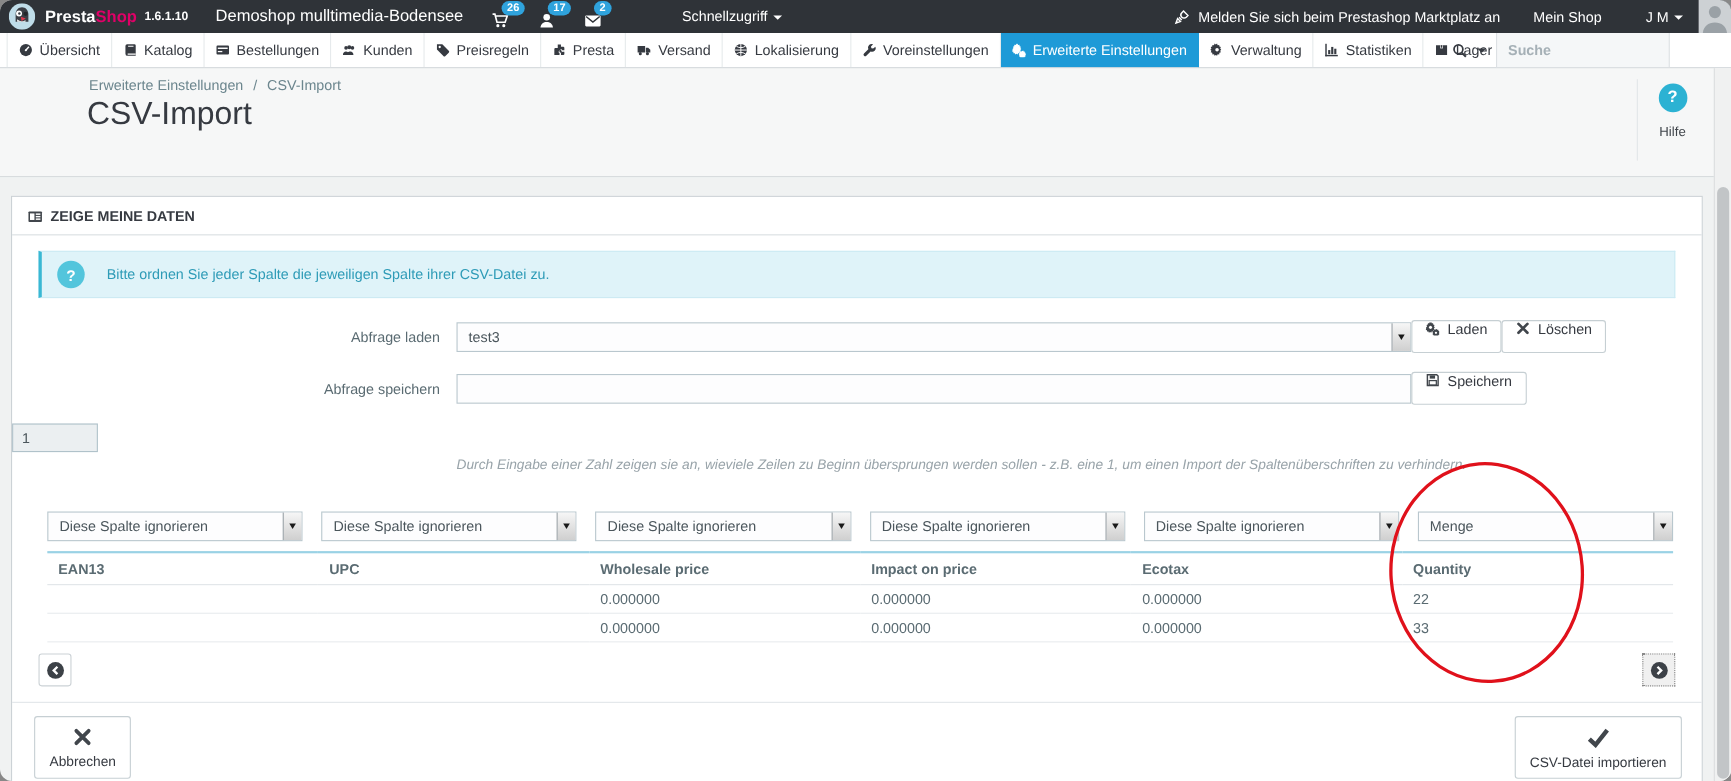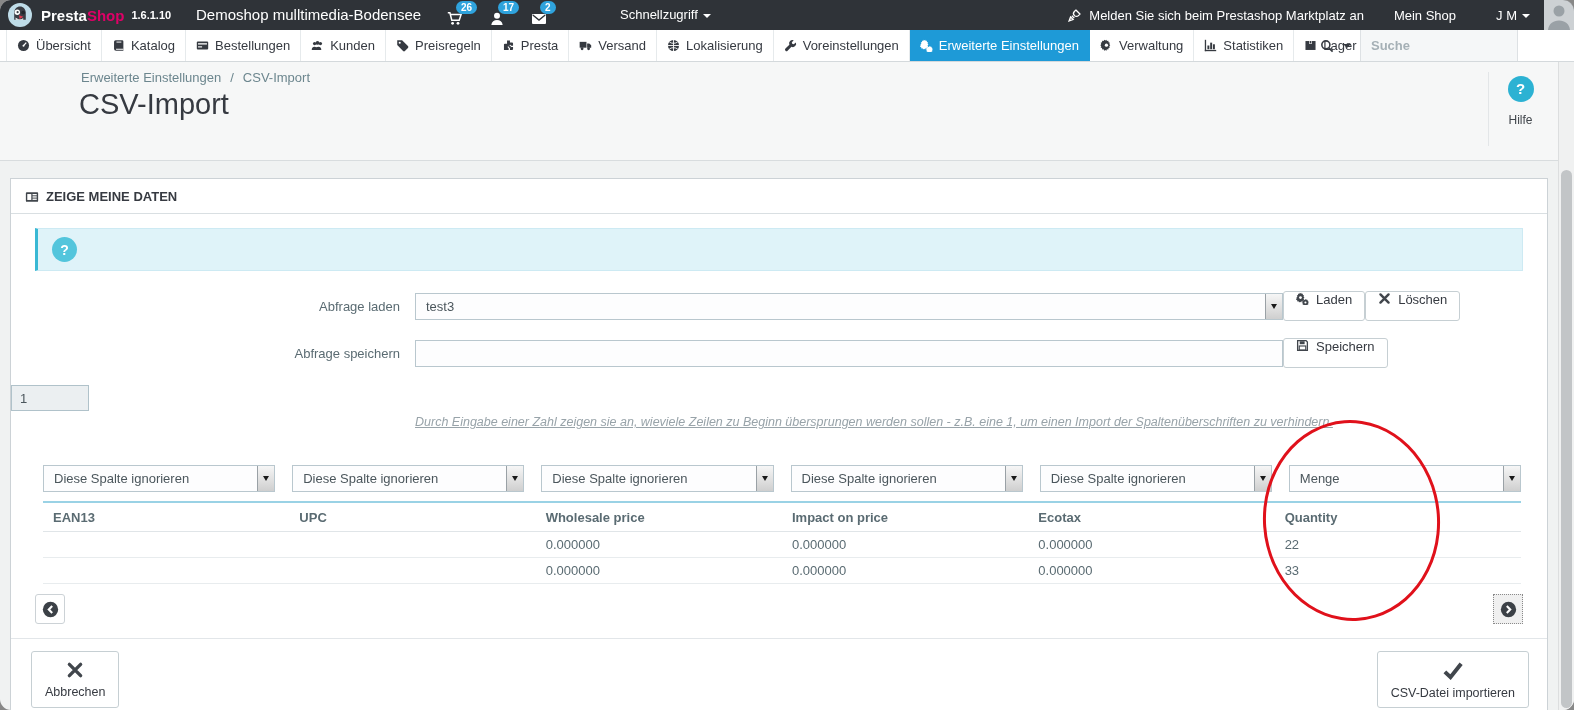--- a/index.html
+++ b/index.html
@@ -68,21 +68,21 @@
   .csel-arrow { width:17px; border-left:1px solid #9aa1a6; background:linear-gradient(#f6f6f6,#cfcfcf); display:flex; align-items:center; justify-content:center; flex:0 0 auto; }
   .csel-arrow::after { content:""; width:0; height:0; border-left:3.5px solid transparent; border-right:3.5px solid transparent; border-top:5px solid #1a1a1a; }
   .sel-wide { width:868px; }
 
   .inp-wide { width:868px; height:27px; border:1px solid #b9c7ce; background:#fdfdfe; padding:0 10px; font-size:13px; color:#4b565c; outline:none; font-family:inherit; }
   .inp-small { width:78px; height:26px; border:1px solid #b0c2ca; background:#ebeff1; padding:0 8px; font-size:13px; color:#4b565c; outline:none; font-family:inherit; }
 
   .btn { display:inline-flex; align-items:flex-start; gap:7px; height:30px; padding:0 12px; background:#fff; border:1px solid #c6cfd3; border-radius:3px; font-size:13px; color:#363a41; cursor:pointer; font-family:inherit; white-space:nowrap; }
   .btn .icon { width:13px; height:13px; color:#41464c; }
 
-  .fhelp { margin:-11px 40px 16px 404px; font-style:italic; font-size:12.5px; color:#98a3a9;text-decoration:underline; }
+  .fhelp { margin:-11px 40px 16px 404px; font-style:italic; font-size:12.5px; color:#98a3a9; }
 
   .mapping { margin:36px 26px 0 32px; }
   .sel-grid { display:grid; grid-template-columns:repeat(6,1fr); gap:17px; margin-bottom:9px; }
   .map-table { width:100%; border-collapse:collapse; border-top:2px solid #9ad2e5; table-layout:fixed; font-size:13px; color:#5a6b72; }
   .map-table th { text-align:left; font-weight:bold; padding:7px 10px 6px; border-bottom:1px solid #e0e5e8; }
   .map-table td { padding:5px 10px; border-bottom:1px solid #e8ecee; height:25px; }
 
   .pager { display:flex; justify-content:space-between; margin:10px 24px 0; }
   .pager-btn { width:30px; height:30px; background:#fff; border:1px solid #ccd2d6; border-radius:3px; display:flex; align-items:center; justify-content:center; cursor:pointer; }
   .pager-btn .icon { width:17px; height:17px; color:#3c4147; }
@@ -345,20 +345,21 @@
             <rect x="8.6" y="4.6" width="4.8" height="1.5" fill="#fff"></rect>
             <rect x="8.6" y="7.2" width="4.8" height="1.5" fill="#fff"></rect>
             <rect x="8.6" y="9.8" width="4.8" height="1.5" fill="#fff"></rect>
           </svg>
         </span>
       <span>ZEIGE MEINE DATEN</span>
     </div>
 
     <div class="alert">
       <span class="alert-badge">?</span>
+      <span>Bitte ordnen Sie jeder Spalte die jeweiligen Spalte ihrer CSV-Datei zu.</span>
     </div>
 
     <div class="form">
       <div class="frow">
         <div class="flabel">Abfrage laden</div>
         <div class="fctrl">
           <div class="csel sel-wide">
             <span class="csel-val">test3</span>
             <span class="csel-arrow"></span>
           </div>

